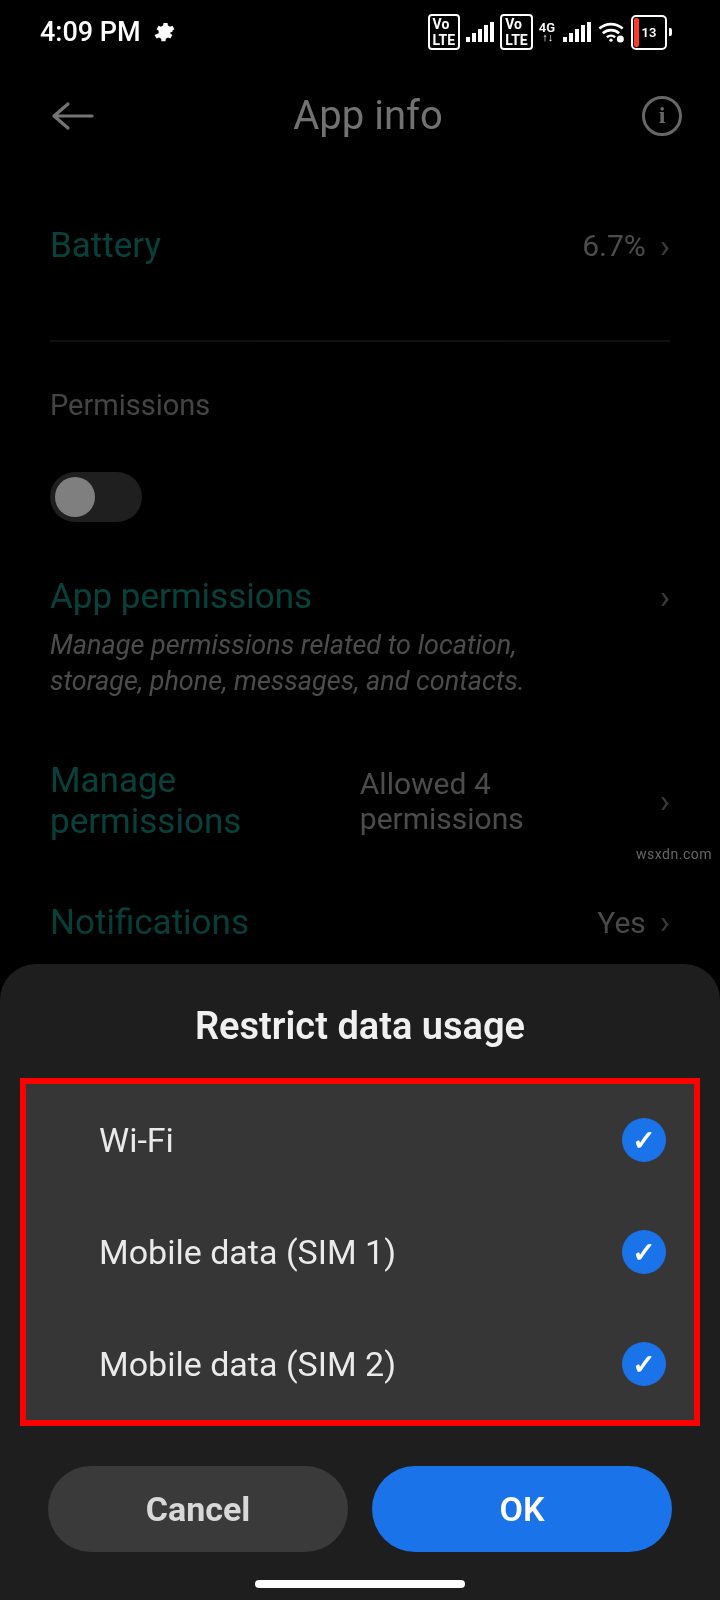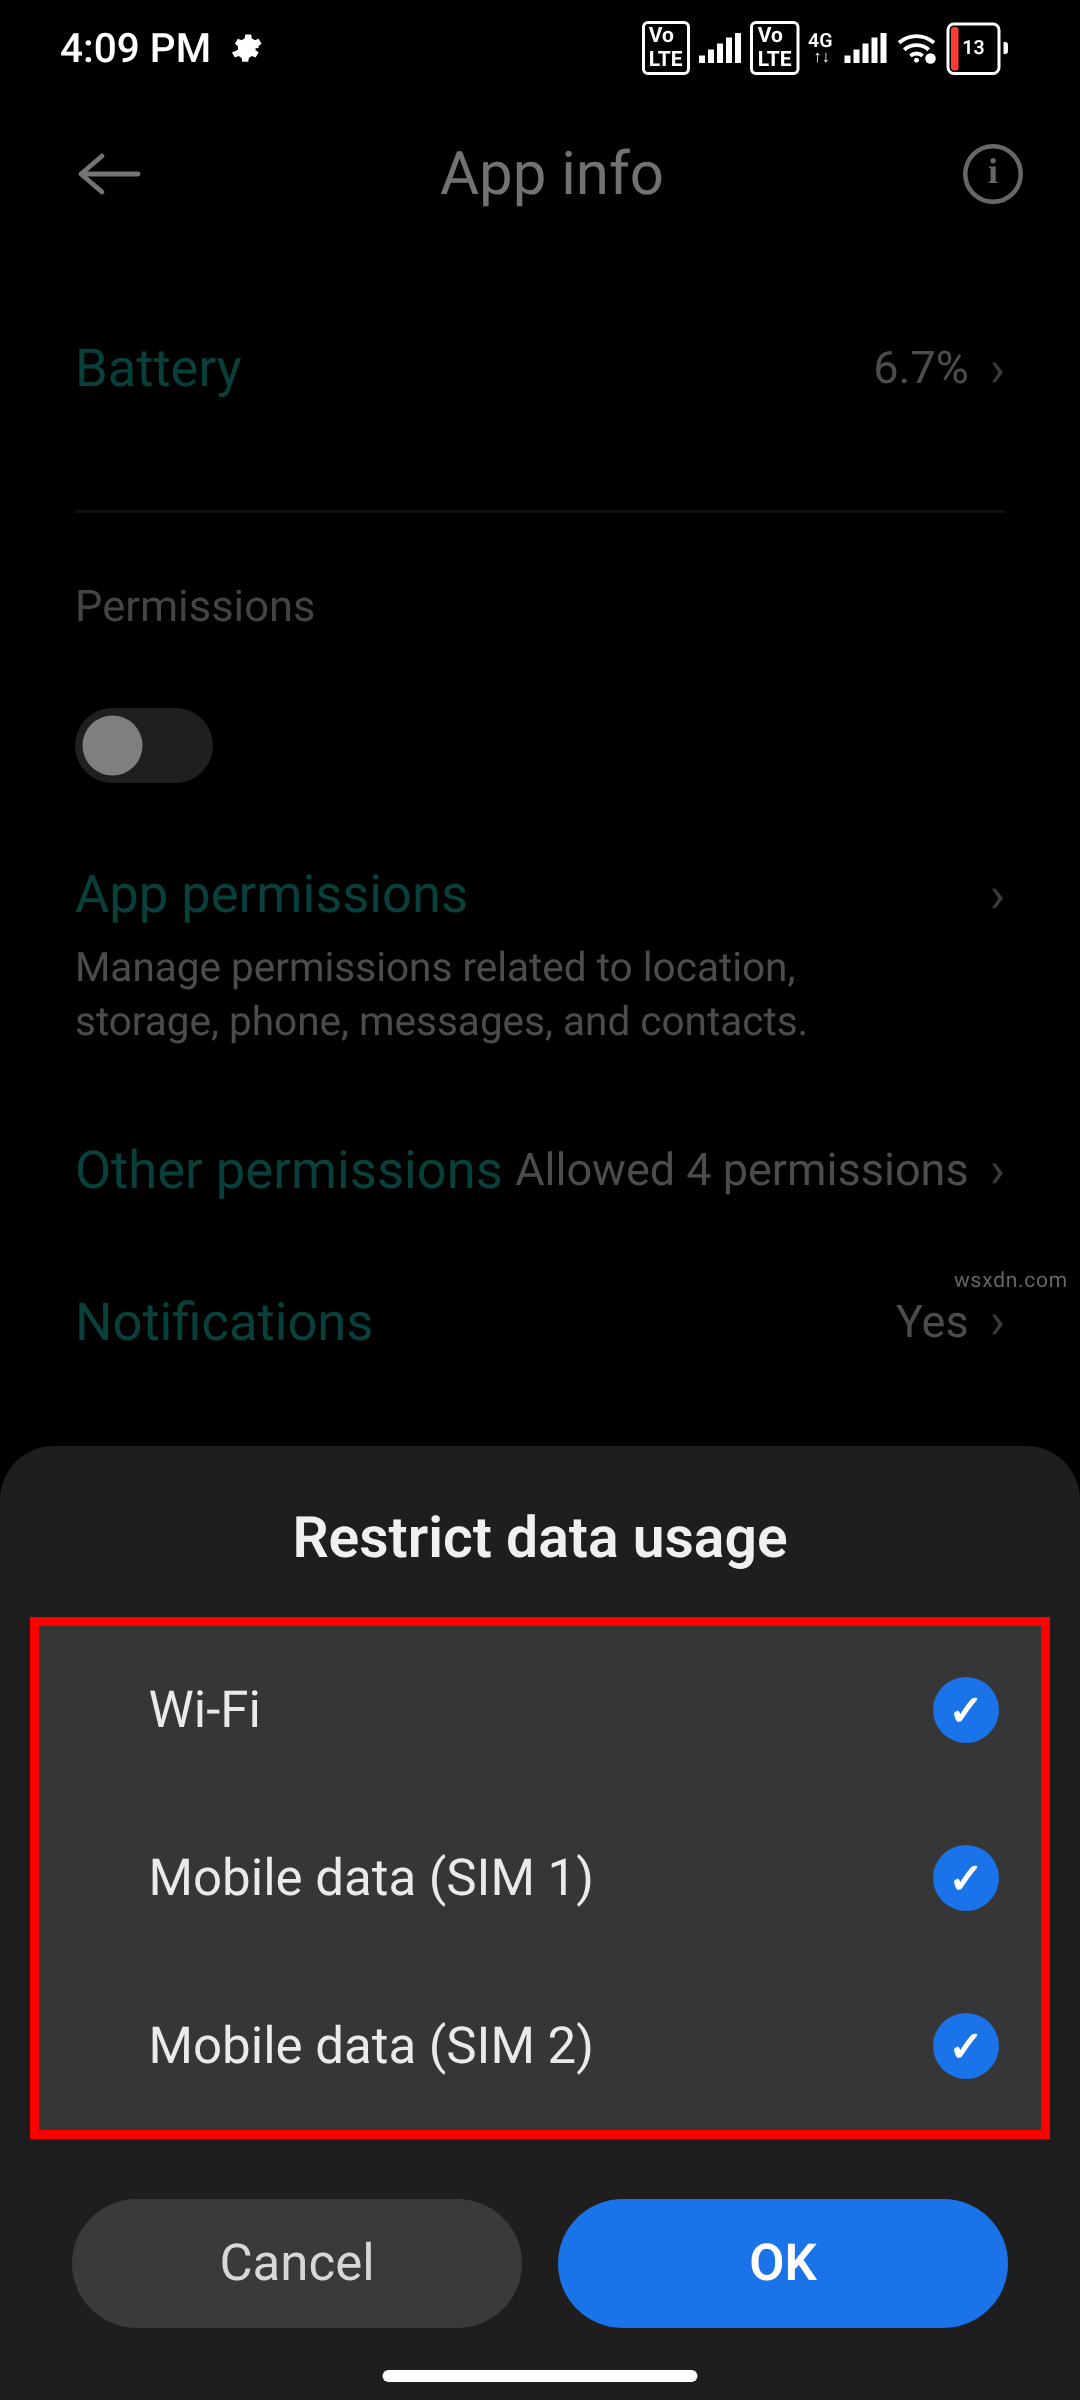--- a/index.html
+++ b/index.html
@@ -56,21 +56,21 @@
     .back-arrow { width: 44px; height: 32px; display: flex; align-items: center; }
     .header-title { font-size: 40px; color: #cfcfcf; }
     .info-icon { width: 40px; height: 40px; border: 3px solid #bcbcbc; border-radius: 50%; display:flex;align-items:center;justify-content:center;color:#bcbcbc;font-size:24px;font-weight:600;font-family:serif;}
     .content { padding: 0 50px; }
     .row { display: flex; align-items: center; justify-content: space-between; padding: 30px 0; }
     .row-title { font-size: 35px; font-weight: 400; color: #0f766e; }
     .row-value { font-size: 30px; color: #8a8a8a; display:flex; align-items:center; gap:14px;}
     .chev { color:#6b6b6b; font-size:34px;}
     .divider { height: 2px; background: #1b1b1b; margin: 30px 0; }
     .section-label { font-size: 29px; color: #7c7c7c; padding: 16px 0 20px; }
-    .row-sub { font-size: 27px; color: #8a8a8a; line-height: 1.35; margin-top: 10px; max-width: 520px; }
+    .row-sub { font-size: 27px; color: #8a8a8a; line-height: 1.35; margin-top: 10px; max-width: 520px; font-style: italic; }
     .row-col { display:flex; flex-direction:column; padding: 24px 0 30px;}
     .row-flex { display:flex; align-items:center; justify-content:space-between;}
     .toggle { width: 92px; height: 50px; border-radius: 25px; background:#3a3a3a; display:flex; align-items:center; padding:5px;}
     .toggle .knob { width:40px; height:40px; border-radius:50%; background:#e8e8e8;}
 
     
     .sheet {
       position: absolute;
       left: 0; right: 0; bottom: 0;
       background: #1e1e1e;
@@ -99,21 +99,21 @@
     .check-circle {
       width: 44px; height: 44px; border-radius: 50%; background:#1a73e8;
       display:flex; align-items:center; justify-content:center;
     }
     .check-mark { color:#fff; font-size:28px; font-weight:700;}
     .btn-row {
       display: flex; gap: 24px; padding: 40px 48px 48px;
     }
     .btn-cancel, .btn-ok {
       flex: 1; height: 86px; border-radius: 43px; display:flex; align-items:center; justify-content:center;
-      font-size: 34px; font-weight: 400;
+      font-size: 34px; font-weight: 700;
     }
     .btn-cancel { background: #3a3a3a; color: #d8d8d8; }
     .btn-ok { background:#1a73e8; color:#fff; font-weight:600; }
 
     .home-indicator{
         position:absolute; bottom:12px; left:50%; transform:translateX(-50%);
         width:210px; height:8px; border-radius:4px; background:#fff; z-index:20;
     }
     .watermark{position:absolute;right:8px;bottom:738px;font-size:14px;color:#666;letter-spacing:0.5px;z-index:5}
   </style>
@@ -198,21 +198,21 @@
 
     <div class="row-col">
       <div class="row-flex">
         <span class="row-title">App permissions</span>
         <span class="chev">›</span>
       </div>
       <span class="row-sub">Manage permissions related to location, storage, phone, messages, and contacts.</span>
     </div>
 
     <div class="row">
-      <span class="row-title">Other permissions</span>
+      <span class="row-title">Manage permissions</span>
       <span class="row-value">
           <span>Allowed 4 permissions</span>
           <span class="chev">›</span>
         </span>
     </div>
 
     <div class="row">
       <span class="row-title">Notifications</span>
       <span class="row-value">
           <span>Yes</span>

